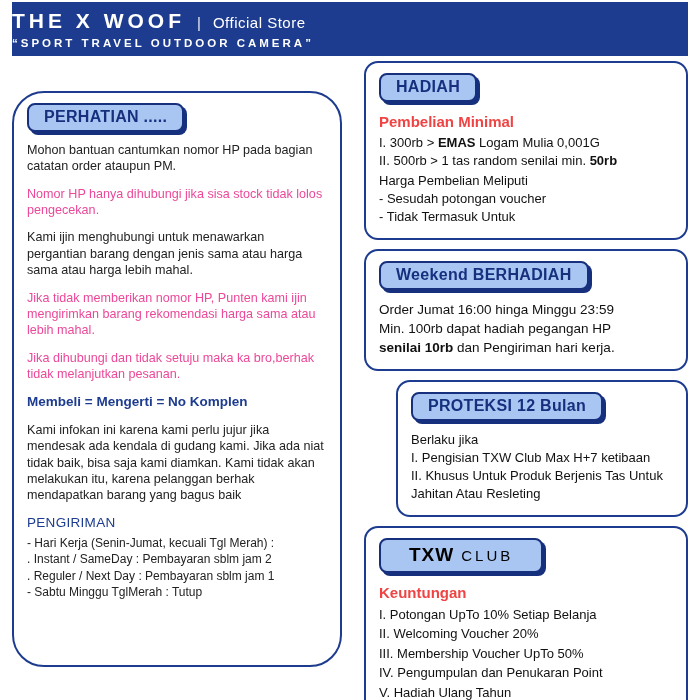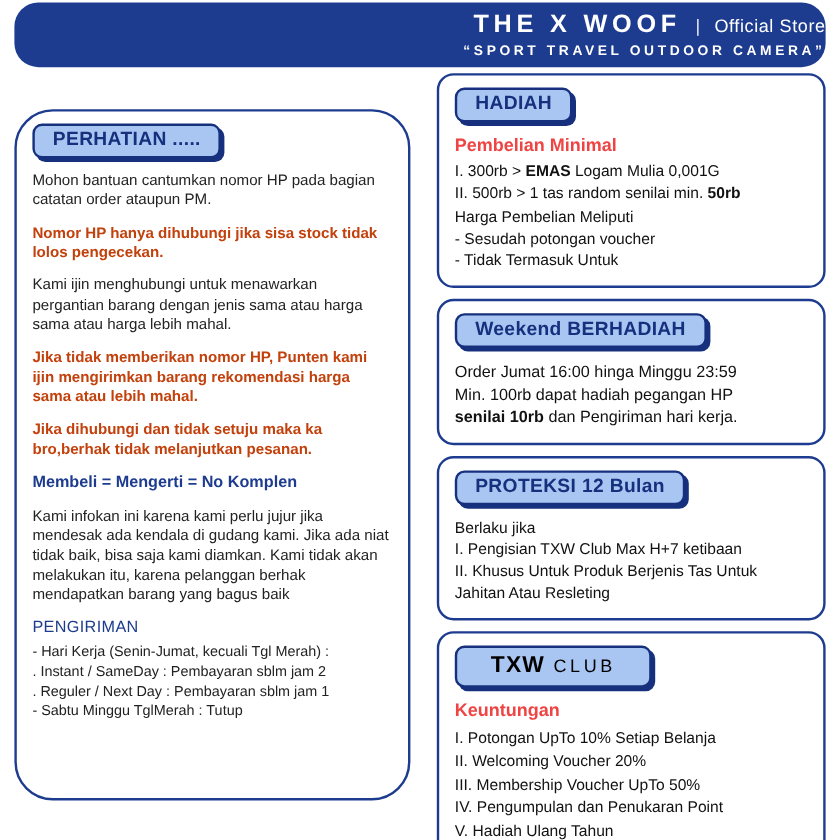--- a/index.html
+++ b/index.html
@@ -5,22 +5,22 @@
   * { margin:0; padding:0; box-sizing:border-box; }
   html,body { background:#ffffff; }
   body {
     width:700px; height:700px; overflow:hidden;
     font-family:"Liberation Sans", sans-serif; color:#1a1a1a;
   }
   .page { width:700px; height:700px; padding:2px 12px 10px; }
 
   
   .header {
-    background:#1d3c8f; border-radius:20px; height:54px;
-    display:flex; flex-direction:column; align-items:flex-end; justify-content:center;
+    background:#1d3c8f; border-radius:0; height:54px;
+    display:flex; flex-direction:column; align-items:flex-start; justify-content:center;
     color:#ffffff;
   }
   .header-line1 { display:flex; align-items:baseline; gap:12px; }
   .brand { font-size:21px; font-weight:bold; letter-spacing:4px; }
   .sep   { font-size:15px; opacity:.9; }
   .official { font-size:15px; letter-spacing:.5px; }
   .tagline { font-size:11.5px; font-weight:bold; letter-spacing:3px; margin-top:4px; }
 
   
   .columns { display:flex; gap:22px; margin-top:5px; align-items:flex-start; }
@@ -35,38 +35,38 @@
   .chip {
     display:inline-block; background:#a9c6f2; border:2px solid #16307e;
     border-radius:8px; padding:3px 15px 4px; font-weight:bold; color:#16307e;
     box-shadow:3px 3px 0 #16307e; font-size:16px; margin:3px 0 10px 0;
     letter-spacing:.3px;
   }
   .perhatian-panel { margin-top:30px; min-height:576px;border-radius:32px; }
 
   
   .p { font-size:12.6px; line-height:1.3; margin-bottom:11px; color:#222; }
-  .p.bold { font-weight:bold; color:#c2410c; }
+  .p.bold { font-weight:normal; color:#ec4899; }
   .p.blue { color:#1d3c8f; font-weight:bold; font-size:13.5px; }
   .ship-title { color:#1d3c8f; font-weight:normal; font-size:13.5px; margin:2px 0 5px; letter-spacing:.3px; }
   .ship-line { font-size:12px; line-height:1.38; color:#222; }
 
   
   .subheading { font-weight:bold; font-size:15px; color:#ef4444; margin:1px 0 4px; }
   .line { font-size:13px; line-height:1.38; color:#111; }
   .line.mt { margin-top:2px; }
   .wk-line { font-size:13.5px; line-height:1.42; color:#111; }
   .weekend-panel .wk-line:first-of-type { margin-top:4px; }
   .benefit-list .line { line-height:1.5; }
   .club-chip { padding:4px 28px 5px; }
   .brand-txw { color:#000; font-weight:bold; font-size:19px; letter-spacing:1px; }
   .club-word { color:#000; font-weight:normal; font-size:15px; letter-spacing:3px; margin-left:7px; }
   .hadiah-panel  { min-height:152px; }
   .weekend-panel { min-height:113px; }
-  .proteksi-panel{ min-height:118px; }
+  .proteksi-panel{ min-height:118px;margin-left:32px; }
   .club-panel    { min-height:214px; }
   b { font-weight:bold; }
 </style>
 </head>
 <body>
 
 <div class="page">
 
   <header class="header">
     <div class="header-line1">

